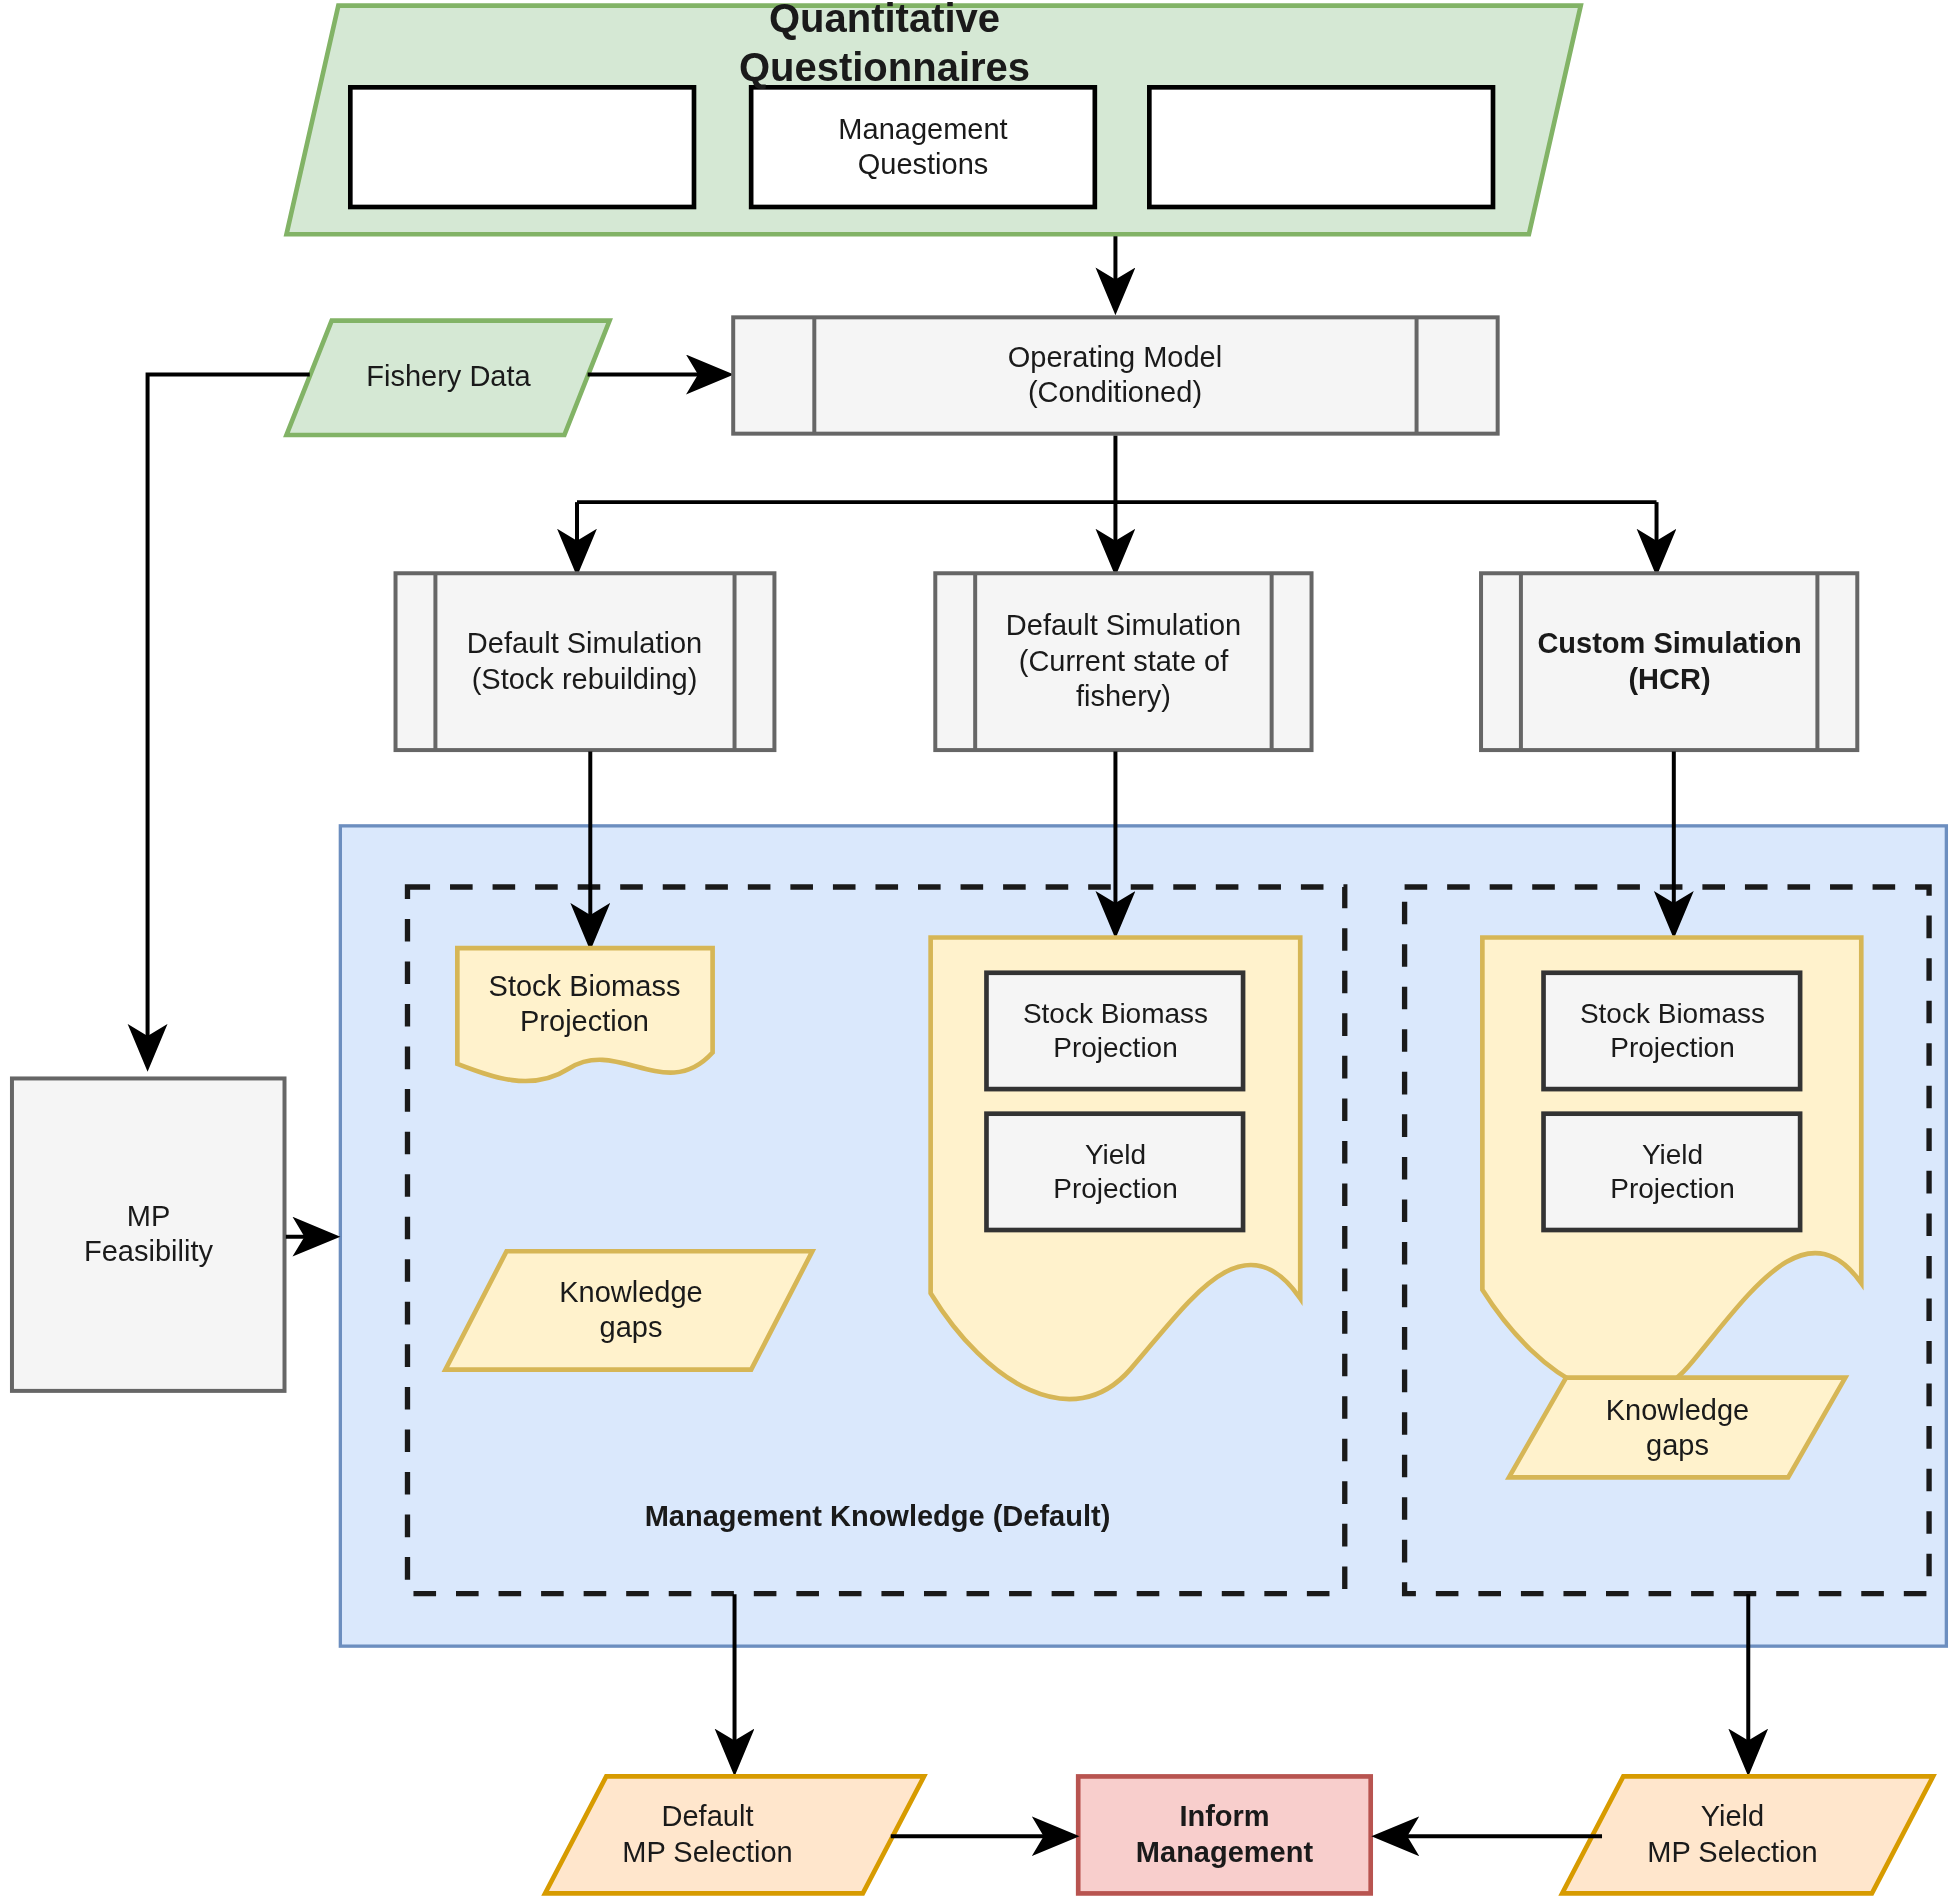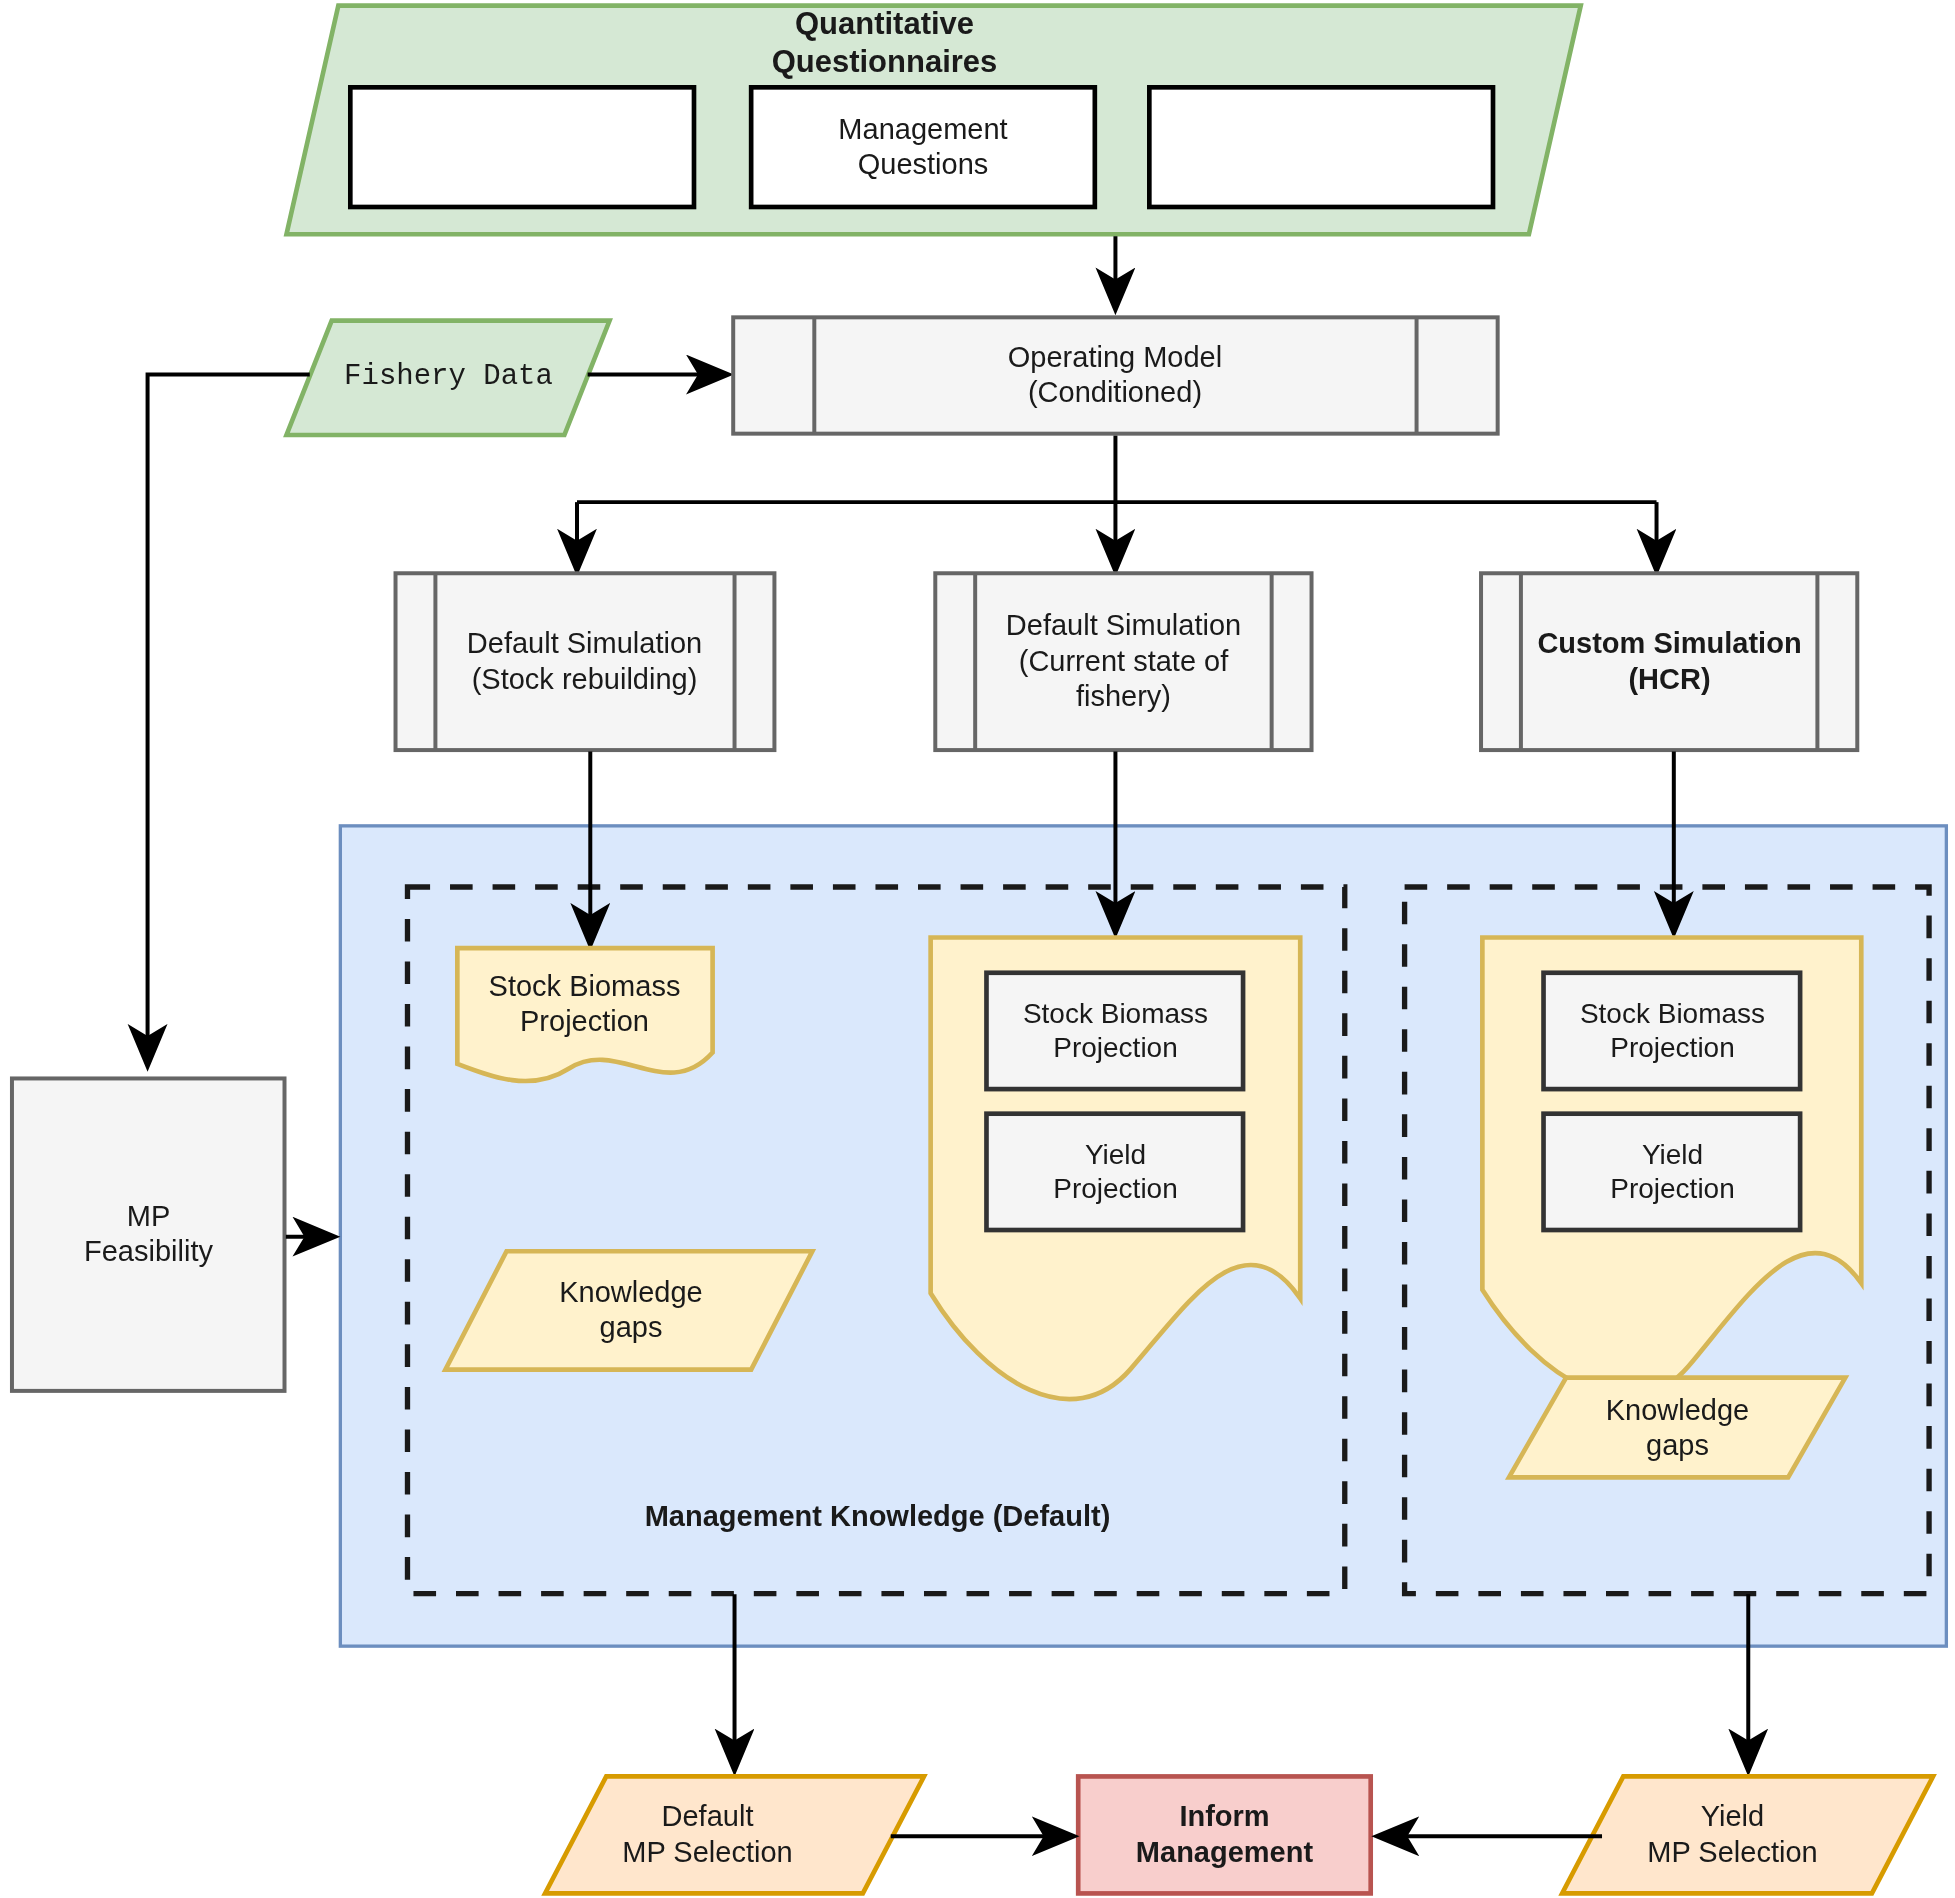--- a/index.html
+++ b/index.html
@@ -28,21 +28,21 @@
     align-items: center;
     justify-content: center;
     text-align: center;
     color: #1a1a1a;
     line-height: 1.22;
     white-space: pre-line;
     pointer-events: none;
   }
   .f42 { font-size: 28px; }
   .f44 { font-size: 29px; }
-  .f46 { font-size: 31px; }
+  .f46 { font-size: 40px; }
   .bold { font-weight: bold; }
 </style>
 </head>
 <body>
 
 <div id="canvas">
 
   <svg class="layer" viewBox="0 0 2941 2856" xmlns="http://www.w3.org/2000/svg">
     <defs>
       <marker id="arrow" markerWidth="14" markerHeight="14" refX="10" refY="5" orient="auto" markerUnits="strokeWidth">
@@ -134,21 +134,21 @@
     <path d="M 2410,2762 L 2075,2762" stroke="#000000" stroke-width="6" fill="none" marker-end="url(#arrow)"></path>
   </svg>
 
   <div class="lbl f46 bold" style="left:685px; top:23px; width:399px; height:40px;">Quantitative Questionnaires</div>
 
 
   <div class="lbl f44" style="left:751px; top:87px; width:344px; height:120px;">Management
 Questions</div>
 
 
-  <div class="lbl f44" style="left:309px; top:320px; width:279px; height:114px;font-family:Liberation Mono, monospace;">Fishery Data</div>
+  <div class="lbl f44" style="left:309px; top:320px; width:279px; height:114px;">Fishery Data</div>
 
   <div class="lbl f44" style="left:814px; top:317px; width:602px; height:116px;">Operating Model
 (Conditioned)</div>
 
   <div class="lbl f44" style="left:435px; top:573px; width:299px; height:177px;">Default Simulation
 (Stock rebuilding)</div>
 
   <div class="lbl f44" style="left:975px; top:573px; width:297px; height:177px;">Default Simulation
 (Current state of
 fishery)</div>

